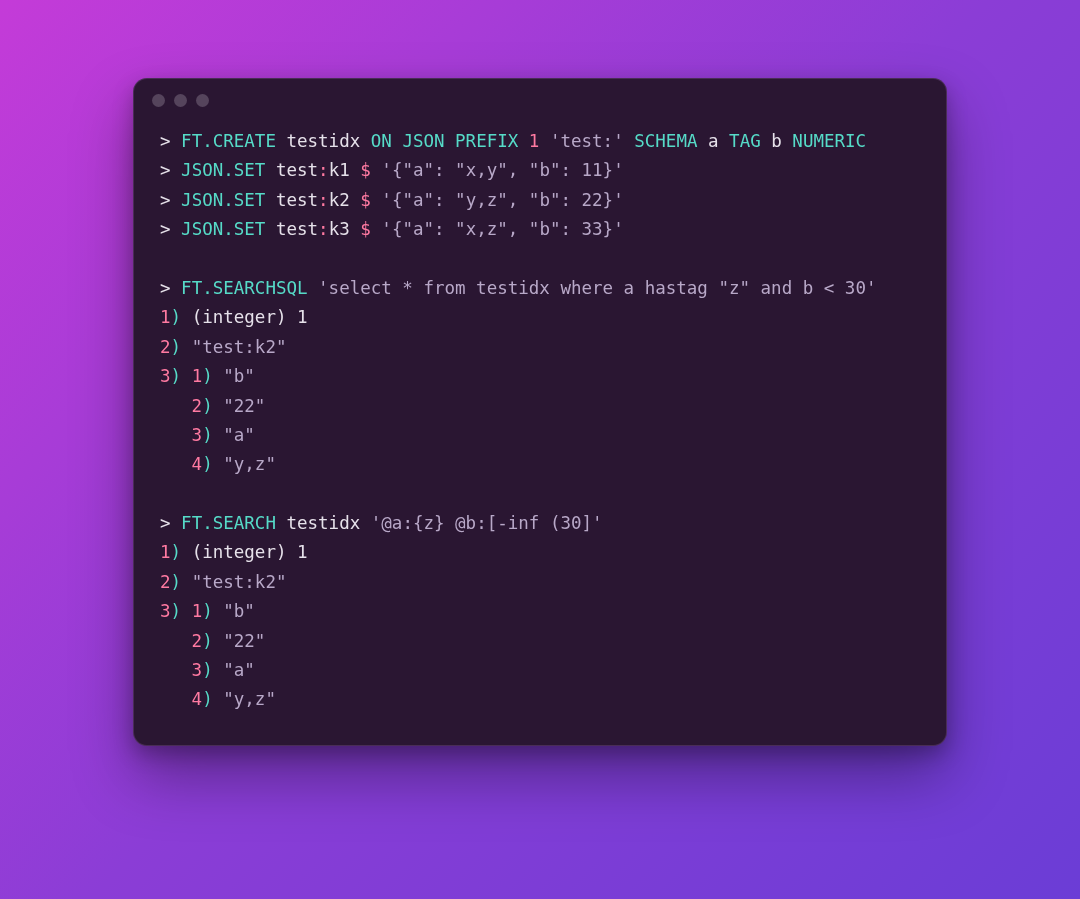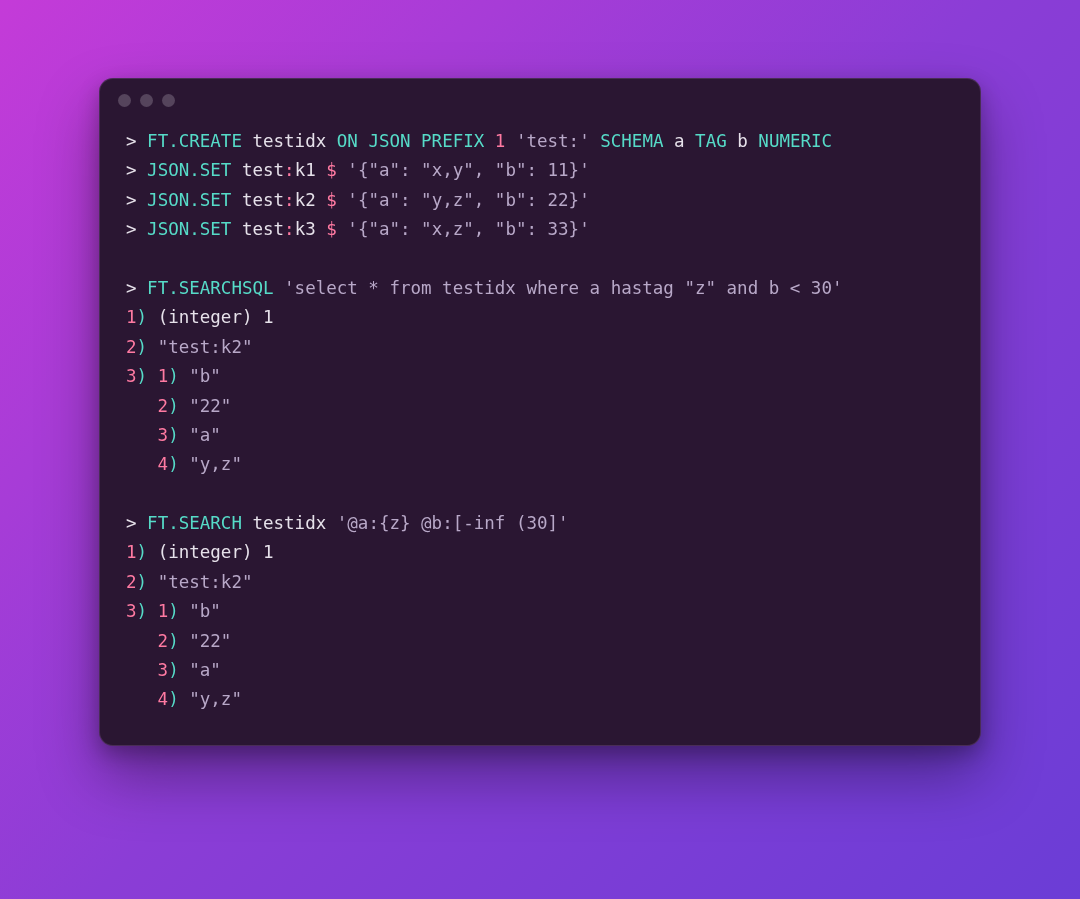--- a/index.html
+++ b/index.html
@@ -7,21 +7,21 @@
     width: 1080px;
     height: 899px;
     background: linear-gradient(135deg, #c43bd8 0%, #8b3dd6 50%, #6b3dd6 100%);
     display: flex;
     align-items: flex-start;
     justify-content: center;
     padding-top: 78px;
     font-family: ui-monospace, "SF Mono", "Menlo", "Monaco", "Consolas", monospace;
   }
   .window {
-    width: 882px;
+    width: 814px;
     background: #2a1632;
     border-radius: 14px;
     border: 1px solid rgba(120, 80, 140, 0.4);
     box-shadow: 0 30px 60px rgba(0,0,0,0.35), 0 8px 20px rgba(0,0,0,0.25);
     overflow: hidden;
   }
   .titlebar {
     height: 42px;
     display: flex;
     align-items: center;

